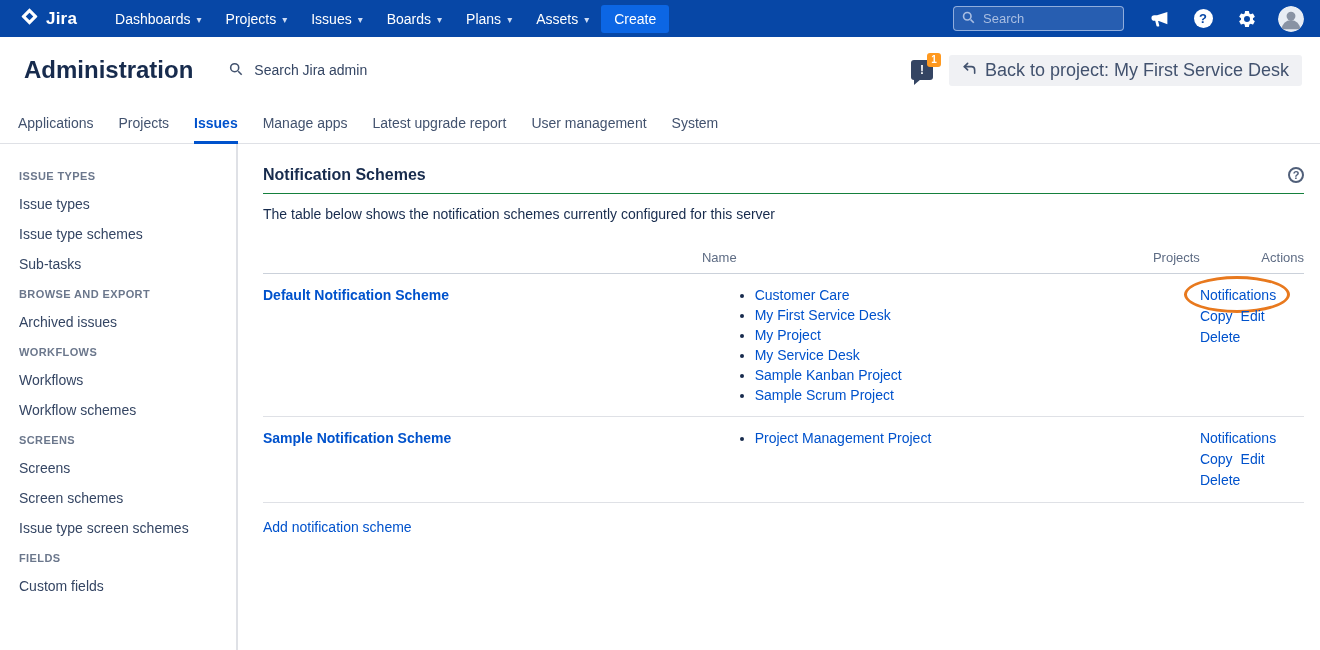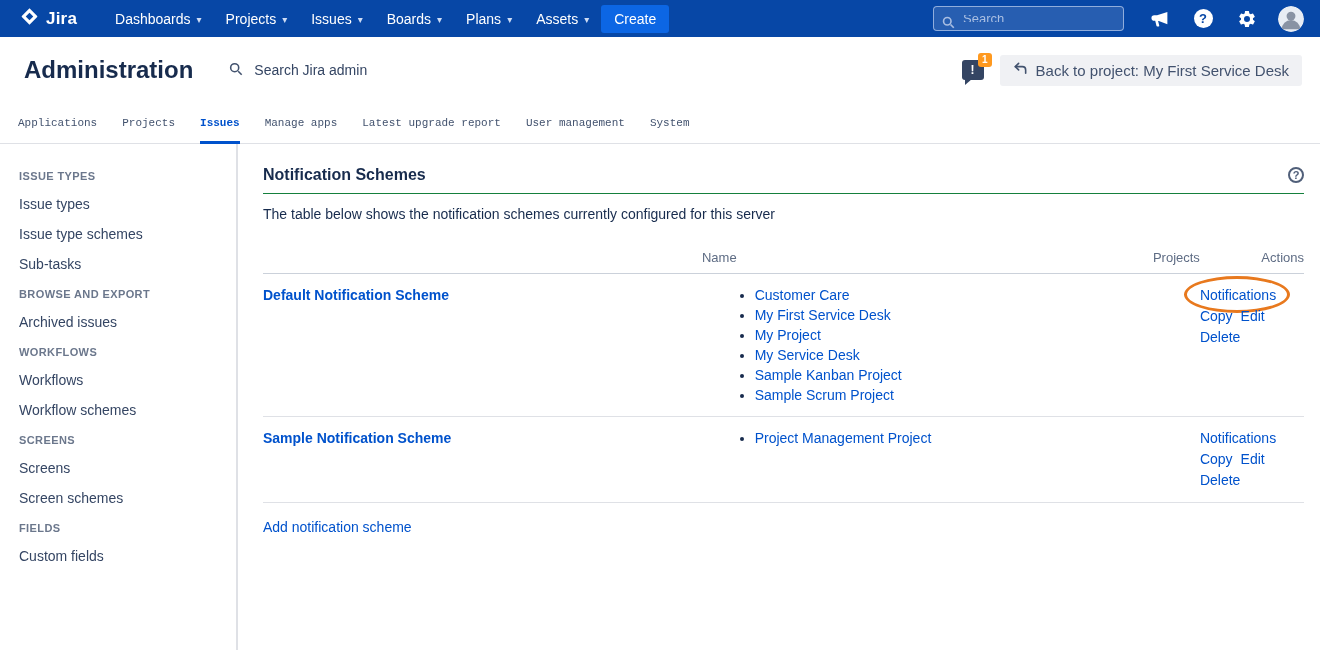--- a/index.html
+++ b/index.html
@@ -19,21 +19,21 @@
     font-size: 14px; cursor: pointer;
   }
   .chev { font-size: 10px; color: #CFDDF5; margin-top: 1px; }
   .create-btn {
     background: #0C66E4; color: #fff; border: none; border-radius: 3px;
     font-size: 14px; font-weight: normal; padding: 6px 13px; cursor: pointer;
     font-family: "Liberation Sans", sans-serif;
   }
   .nav-spacer { flex: 1; }
   .nav-search {
-    display: flex; gap: 6px; width: 191px; height: 25px;
+    display: flex; align-items: center; gap: 6px; width: 171px; height: 25px;
     background: rgba(255,255,255,.13); border: 1px solid rgba(180,200,235,.75);
     border-radius: 4px; padding: 8px 8px; margin-right: 16px;
   }
   .nav-search input {
     background: transparent; border: none; outline: none; color: #fff;
     font-size: 13px; width: 120px; font-family: "Liberation Sans", sans-serif;
   }
   .nav-search input::placeholder { color: #A9BEE2; }
   .nav-iconbtn { width: 30px; height: 30px; display: flex; align-items: center; justify-content: center; cursor: pointer; margin-left: 14px; }
   .nav-help-circle {
@@ -46,27 +46,27 @@
   .admin-title { font-size: 24px; font-weight: bold; color: #172B4D; }
   .admin-search { display: flex; align-items: center; gap: 11px; margin-left: 36px; color: #344563; font-size: 14px; cursor: pointer; }
   .header-right { margin-left: auto; display: flex; align-items: center; gap: 16px; }
   .bubble { width: 22px; height: 20px; background: #344563; border-radius: 3px; position: relative;
             display: flex; align-items: center; justify-content: center; color: #fff; font-weight: bold; font-size: 12px; cursor: pointer; }
   .bubble::after { content: ""; position: absolute; left: 3px; bottom: -5px;
             border-top: 6px solid #344563; border-right: 7px solid transparent; }
   .bubble-badge { position: absolute; top: -7px; right: -8px; background: #FF991F; color: #fff;
             font-size: 10px; font-weight: bold; line-height: 1; padding: 2px 4px; border-radius: 3px; }
   .back-btn { display: flex; align-items: center; gap: 8px; background: #F0F1F4; border: none;
-            border-radius: 3px; height: 31px; padding: 0 13px; font-size: 15px; color: #42526E;
+            border-radius: 3px; height: 31px; padding: 0 13px; font-size: 18px; color: #42526E;
             cursor: pointer; font-family: "Liberation Sans", sans-serif; }
   
   .admin-tabs { height: 41px; display: flex; align-items: center; gap: 25px; padding: 0 18px;
             border-bottom: 1px solid #DFE1E6; }
-  .tab { font-size: 11px; color: #42526E; cursor: pointer; position: relative; height: 41px;
-            display: flex; align-items: center; font-family: Liberation Mono, monospace; }
+  .tab { font-size: 14px; color: #42526E; cursor: pointer; position: relative; height: 41px;
+            display: flex; align-items: center; }
   .tab.active { color: #0052CC; font-weight: bold; }
   .tab.active::after { content: ""; position: absolute; left: 0; right: 0; bottom: 0; height: 3px; background: #0052CC; }
   
   .content { display: flex; height: 506px; }
   .sidebar { width: 238px; border-right: 2px solid #DFE1E6; padding: 26px 10px 0 19px; flex-shrink: 0; }
   .sb-section { margin-bottom: 14px; }
   .sb-title { font-size: 11px; font-weight: bold; color: #6B778C; letter-spacing: .4px; margin-bottom: 12px; }
   .sb-item { font-size: 14px; color: #344563; line-height: 20px; margin-bottom: 10px; cursor: pointer; }
   .main { flex: 1; padding: 22px 16px 0 25px; }
   .main-title-row { display: flex; align-items: center; justify-content: space-between;
@@ -218,20 +218,21 @@
     </div>
     <div class="sb-section">
       <div class="sb-title">WORKFLOWS</div>
       <div class="sb-item">Workflows</div>
       <div class="sb-item">Workflow schemes</div>
     </div>
     <div class="sb-section">
       <div class="sb-title">SCREENS</div>
       <div class="sb-item">Screens</div>
       <div class="sb-item">Screen schemes</div>
+      <div class="sb-item">Issue type screen schemes</div>
     </div>
     <div class="sb-section">
       <div class="sb-title">FIELDS</div>
       <div class="sb-item">Custom fields</div>
     </div>
   </div>
 
   <div class="main">
     <div class="main-title-row">
       <span class="main-title">Notification Schemes</span>

